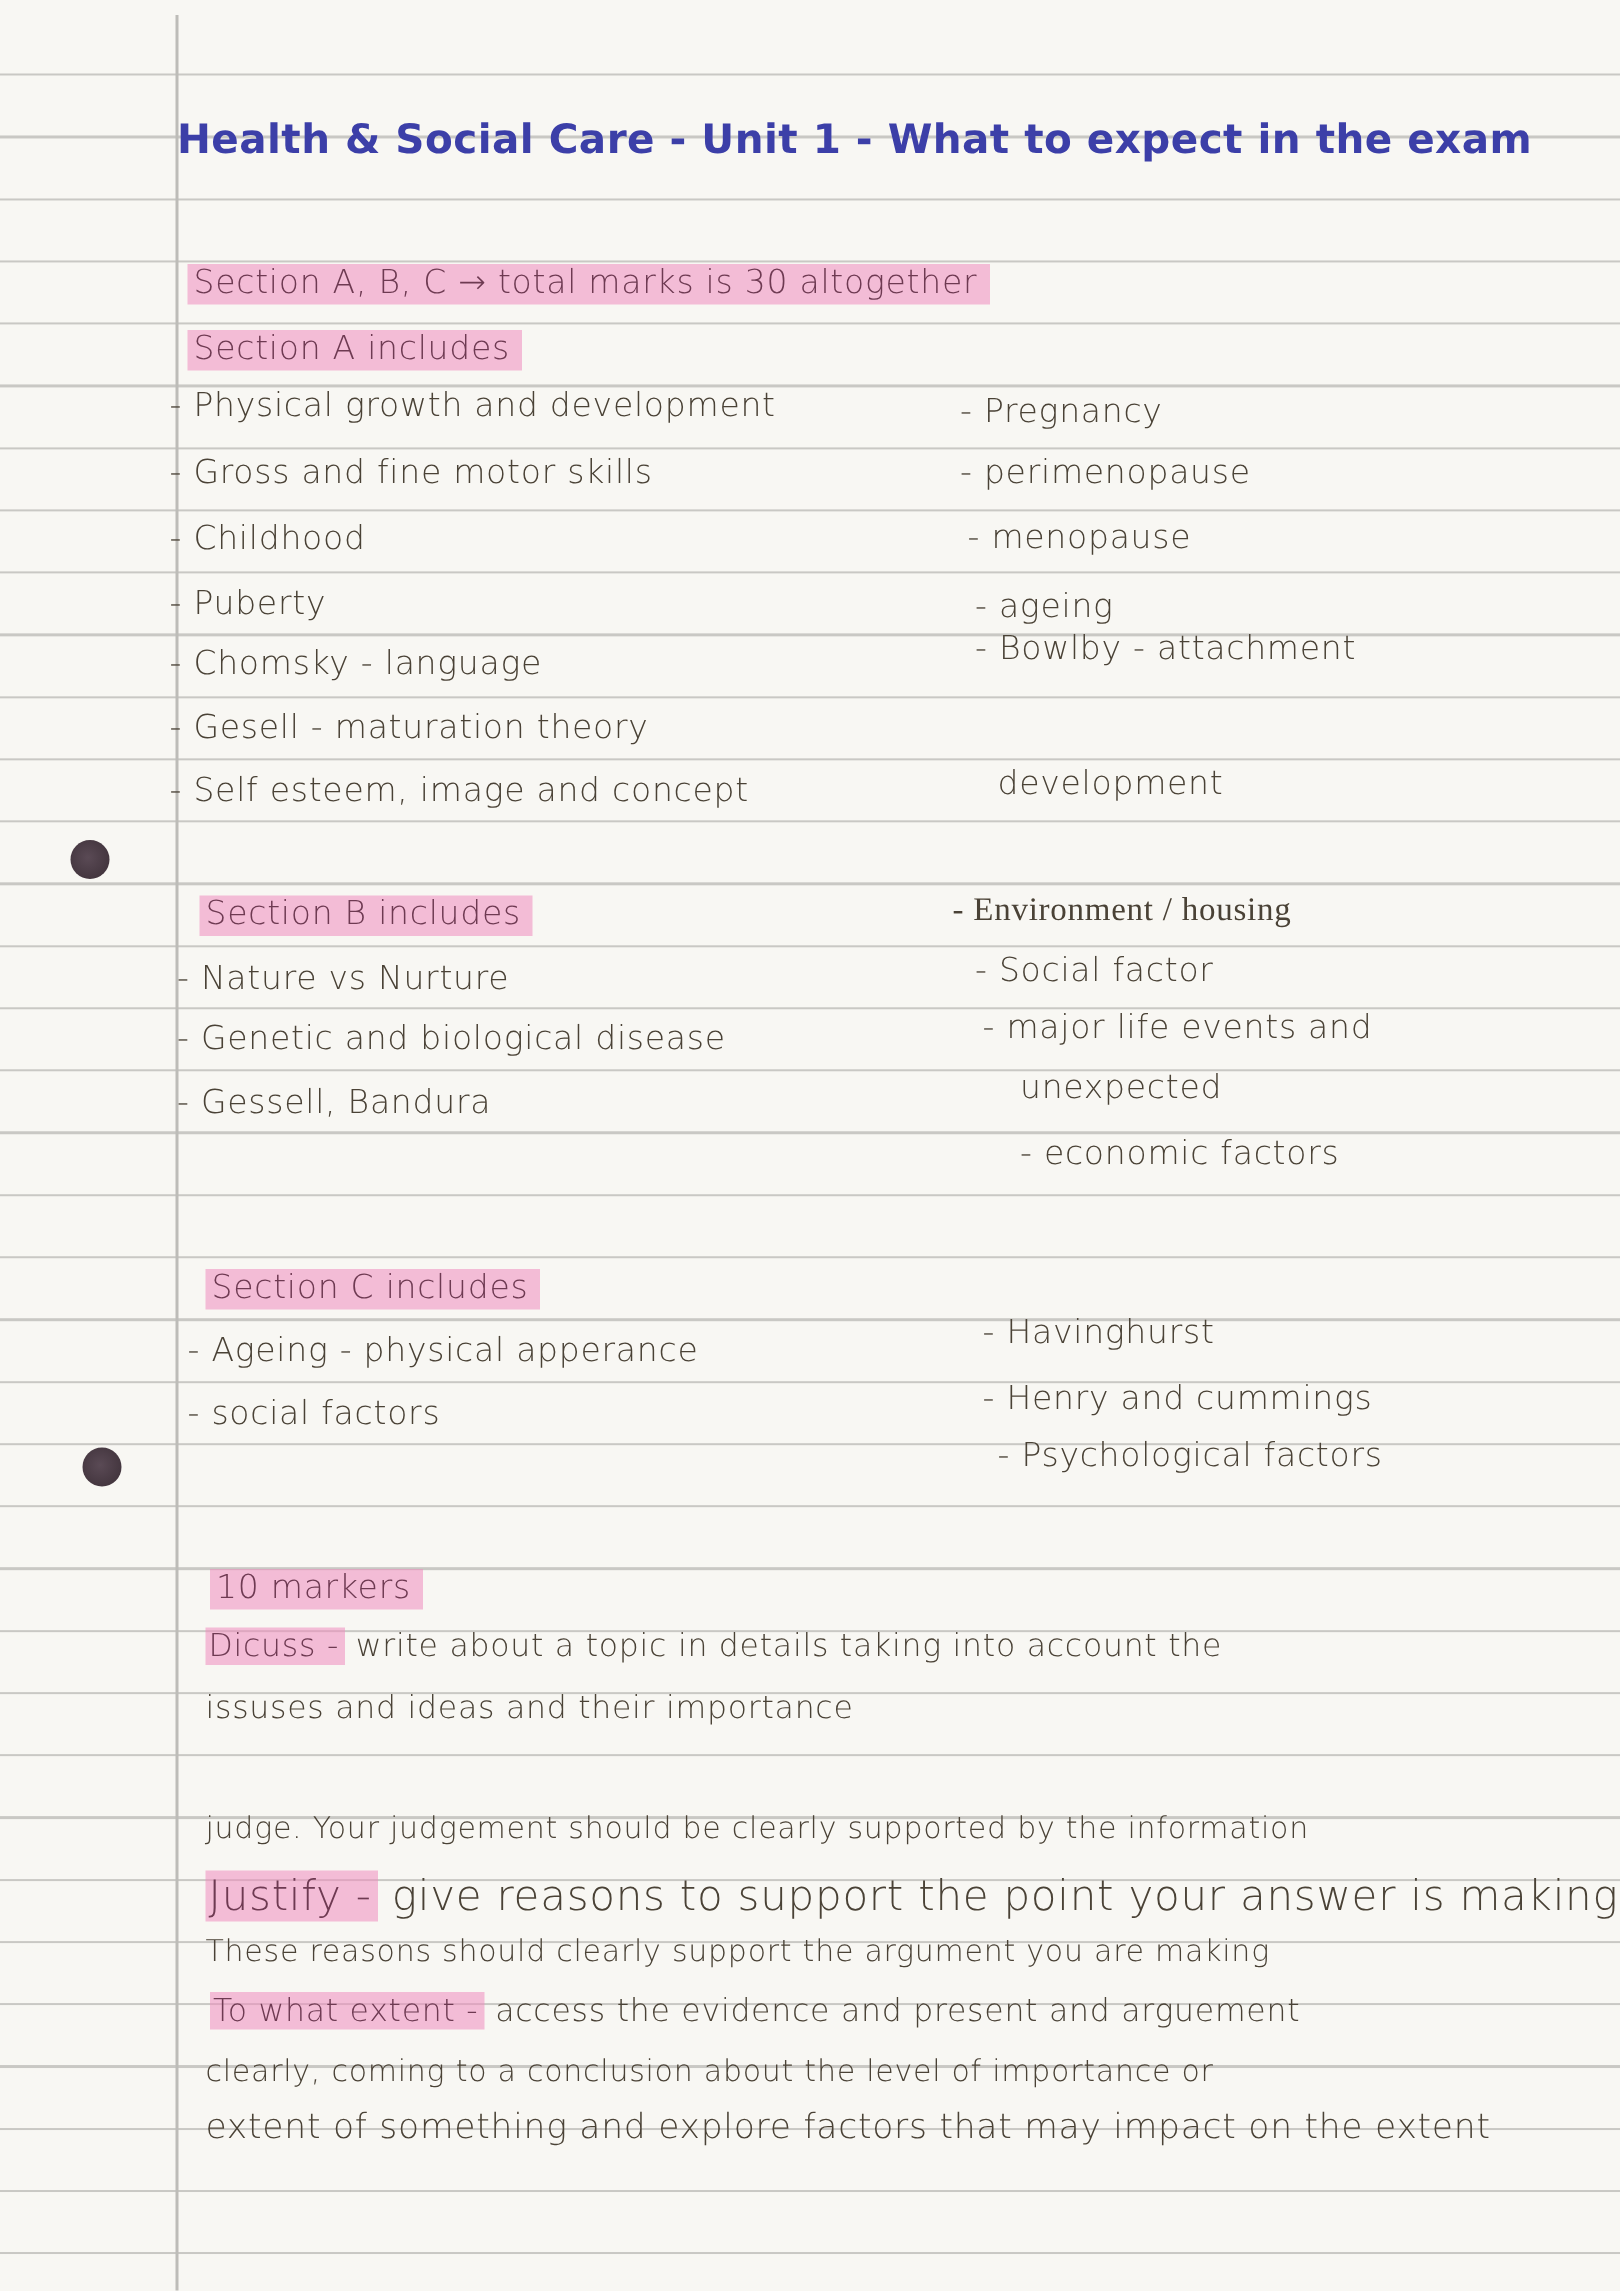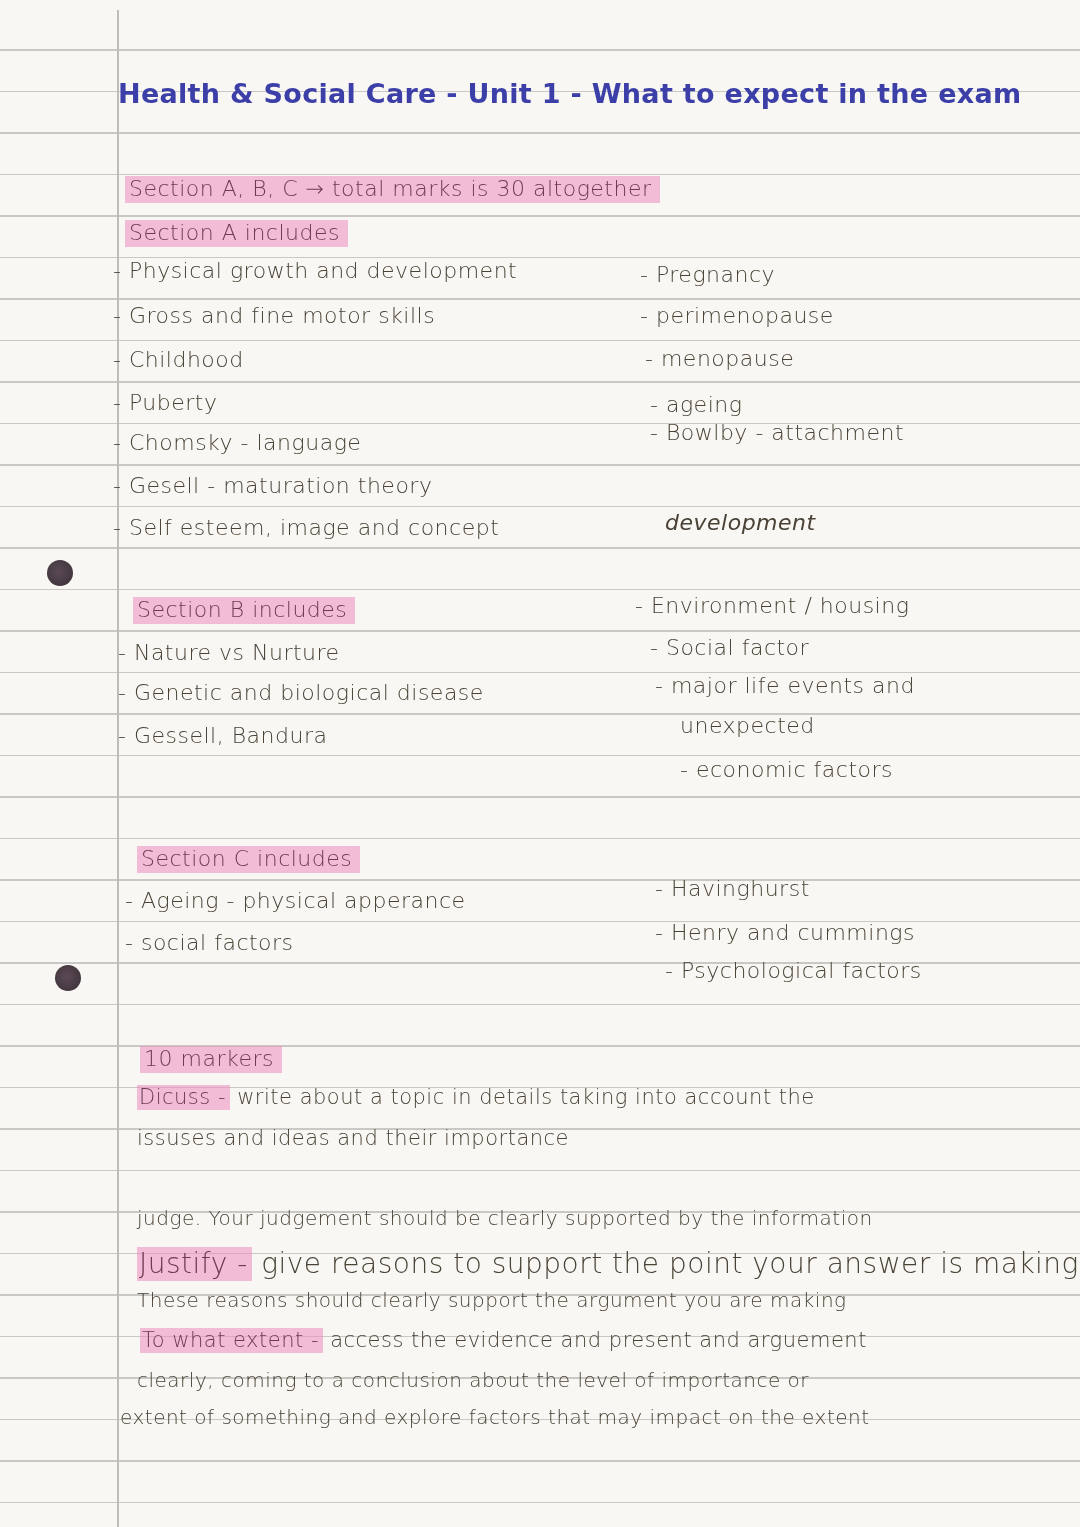--- a/index.html
+++ b/index.html
@@ -64,30 +64,30 @@
   <div class="line" style="left:113px; top:390px;">- Puberty</div>
   <div class="line" style="left:113px; top:430px;">- Chomsky - language</div>
   <div class="line" style="left:113px; top:515px;">- Self esteem, image and concept</div>
   <div class="line" style="left:113px; top:473px;">- Gesell - maturation theory</div>
 
   <div class="line" style="left:640px; top:262px;">- Pregnancy</div>
   <div class="line" style="left:640px; top:303px;">- perimenopause</div>
   <div class="line" style="left:645px; top:346px;">- menopause</div>
   <div class="line" style="left:650px; top:392px;">- ageing</div>
   <div class="line" style="left:650px; top:420px;">- Bowlby - attachment</div>
-  <div class="line" style="left:665px; top:510px;font-style:italic;">development</div>
+  <div class="line" style="left:665px; top:510px;">development</div>
 
   <div class="line" style="left:133px; top:597px;">
     <span class="hl">Section B includes</span>
   </div>
   <div class="line" style="left:118px; top:640px;">- Nature vs Nurture</div>
   <div class="line" style="left:118px; top:680px;">- Genetic and biological disease</div>
   <div class="line" style="left:118px; top:723px;">- Gessell, Bandura</div>
 
-  <div class="line" style="left:635px; top:593px;">- Environment / housing</div>
+  <div class="line" style="left:635px; top:593px;font-family:Liberation Serif, serif;">- Environment / housing</div>
   <div class="line" style="left:650px; top:635px;">- Social factor</div>
   <div class="line" style="left:655px; top:673px;">- major life events and</div>
   <div class="line" style="left:680px; top:713px;">unexpected</div>
   <div class="line" style="left:680px; top:757px;">- economic factors</div>
 
   <div class="line" style="left:137px; top:846px;">
     <span class="hl">Section C includes</span>
   </div>
   <div class="line" style="left:125px; top:888px;">- Ageing - physical apperance</div>
   <div class="line" style="left:125px; top:930px;">- social factors</div>
@@ -109,14 +109,14 @@
 
   <div class="line" style="left:137px; top:1247px; font-size:28px;">
     <span class="def-term">Justify -</span><span> give reasons to support the point your answer is making</span>
   </div>
   <div class="line" style="left:137px; top:1288px; font-size:20px;text-align:center;">These reasons should clearly support the argument you are making</div>
 
   <div class="line" style="left:140px; top:1328px; font-size:21px;">
     <span class="def-term">To what extent -</span><span> access the evidence and present and arguement</span>
   </div>
   <div class="line" style="left:137px; top:1368px; font-size:20px;">clearly, coming to a conclusion about the level of importance or</div>
-  <div class="line" style="left:120px; top:1405px; font-size:20px;">extent of something and explore factors that may impact on the extent</div>
+  <div class="line" style="left:137px; top:1405px; font-size:23px;">extent of something and explore factors that may impact on the extent</div>
 </div>
 
 </body></html>

